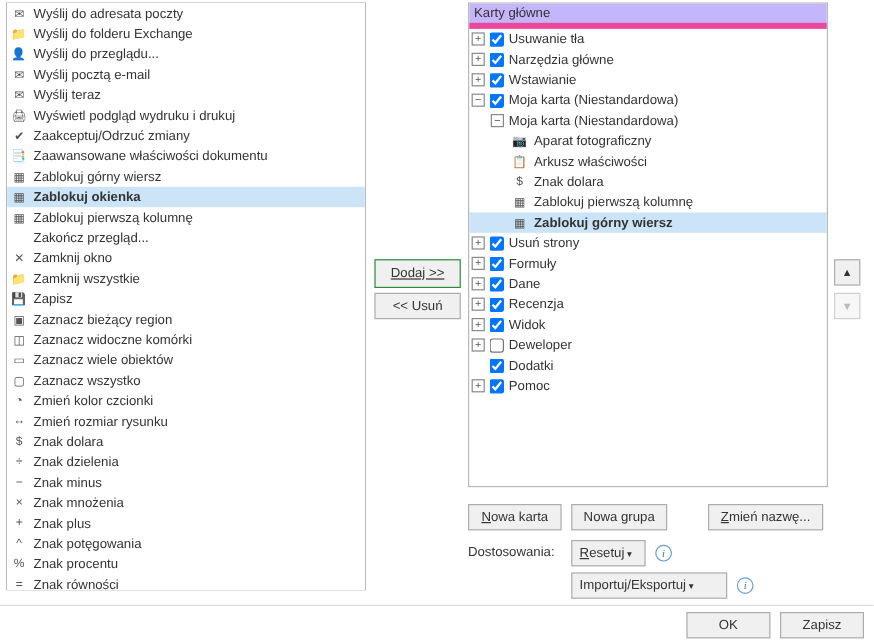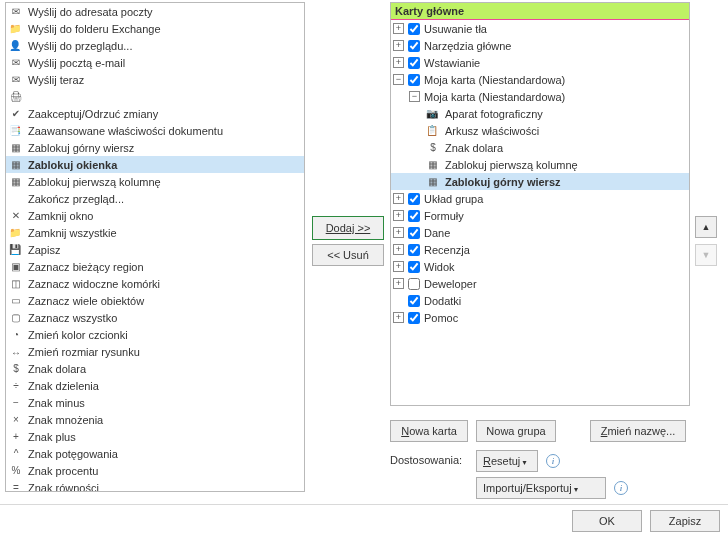--- a/index.html
+++ b/index.html
@@ -24,24 +24,24 @@
     position: absolute;
     left: 5px; top: 2px;
     width: 300px; height: 490px;
   }
   .right-panel {
     position: absolute;
     left: 390px; top: 2px;
     width: 300px; height: 404px;
   }
   .right-header {
-    font-weight: 700;
-    background: #bef264;
+    font-weight: 400;
+    background: #c4b5fd;
     padding: 2px 4px;
-    border-bottom: 1px solid #ec4899;
+    border-bottom: 5px solid #ec4899;
   }
   .cmd-item {
     display: flex;
     align-items: center;
     height: 17px;
     padding: 0 2px;
     white-space: nowrap;
     cursor: default;
   }
   .cmd-item.selected { background: #cce4f7; }
@@ -184,20 +184,21 @@
     <div class="cmd-item">
       <span class="cmd-icon">✉</span>
       <span>Wyślij pocztą e-mail</span>
     </div>
     <div class="cmd-item">
       <span class="cmd-icon">✉</span>
       <span>Wyślij teraz</span>
     </div>
     <div class="cmd-item">
       <span class="cmd-icon">🖨</span>
+      <span>Wyświetl podgląd wydruku i drukuj</span>
     </div>
     <div class="cmd-item">
       <span class="cmd-icon">✔</span>
       <span>Zaakceptuj/Odrzuć zmiany</span>
     </div>
     <div class="cmd-item">
       <span class="cmd-icon">📑</span>
       <span>Zaawansowane właściwości dokumentu</span>
     </div>
     <div class="cmd-item">
@@ -343,21 +344,21 @@
       </div>
       <div class="tree-row selected">
         <span class="tree-indent" style="width: 32px;"></span>
         <span class="node-icon">▦</span>
         <span style="font-weight: 600;">Zablokuj górny wiersz</span>
       </div>
       <div class="tree-row">
         <span class="tree-indent" style="width: 0px;"></span>
         <span class="exp">+</span>
         <input type="checkbox" class="chk" checked="" style="">
-        <span>Układ grupa</span>
+        <span>Usuń strony</span>
       </div>
       <div class="tree-row">
         <span class="tree-indent" style="width: 0px;"></span>
         <span class="exp">+</span>
         <input type="checkbox" class="chk" checked="" style="">
         <span>Formuły</span>
       </div>
       <div class="tree-row">
         <span class="tree-indent" style="width: 0px;"></span>
         <span class="exp">+</span>

